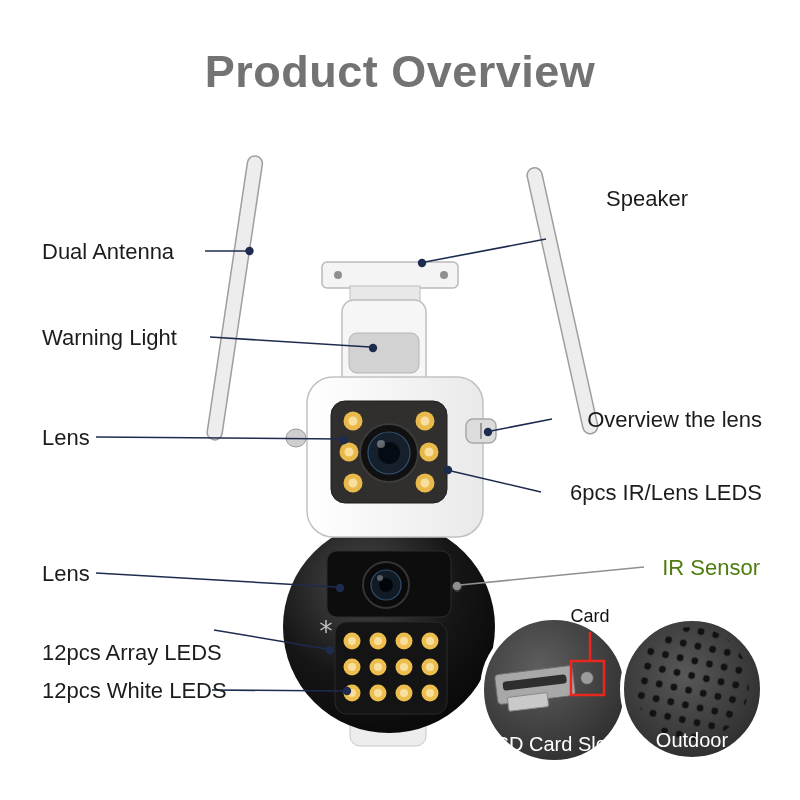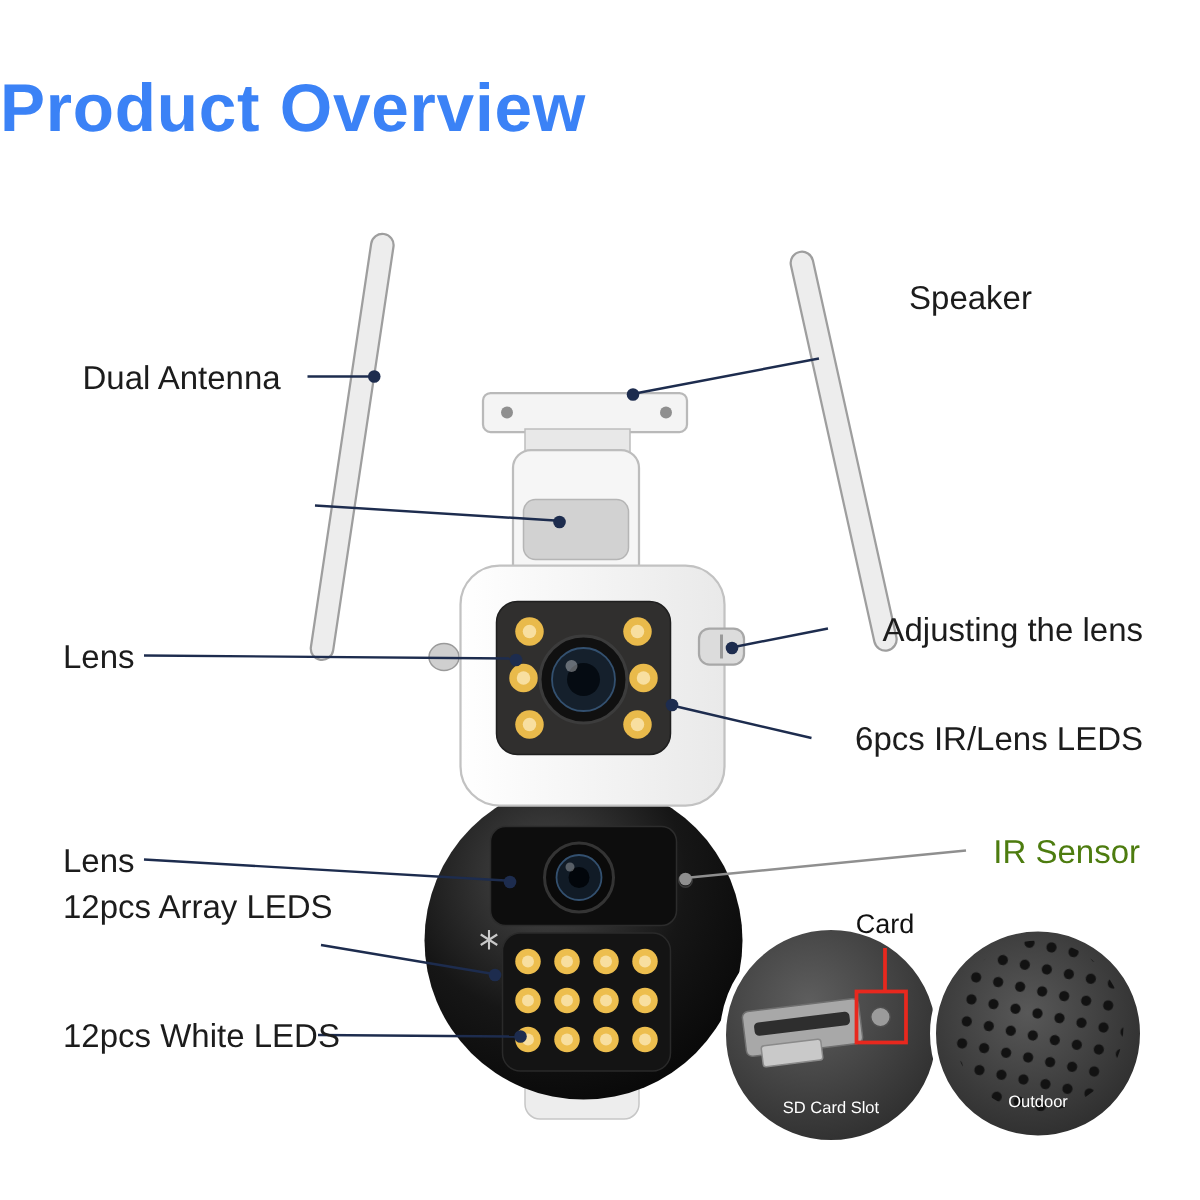--- a/index.html
+++ b/index.html
@@ -2,32 +2,32 @@
 <html><head>
 <meta charset="utf-8">
 <style>
   html,body{margin:0;padding:0;background:#fff;}
   .stage{
     position:relative;width:800px;height:800px;background:#fff;overflow:hidden;
     font-family:"Liberation Sans",sans-serif;
   }
   .art{position:absolute;left:0;top:0;}
   .title{
-    position:absolute;left:0;top:46px;width:100%;margin:0;text-align:left;
-    font-size:45px;font-weight:800;color:#3b82f6;letter-spacing:.5px;
+    position:absolute;left:0;top:46px;width:100%;margin:0;text-align:center;
+    font-size:45px;font-weight:800;color:#737373;letter-spacing:.5px;
   }
   .label{
     position:absolute;font-size:22px;color:#1c1c1c;white-space:nowrap;line-height:1.15;
   }
   .label.muted{color:#4d7c0f;}
   .designed{text-align:center;}
   .designed span{display:block;}
   .reset-label{font-size:18px;text-align:center;color:#111;}
   .inset-caption{
-    position:absolute;color:#ffffff;font-size:11px;text-align:center;white-space:nowrap;
+    position:absolute;color:#ffffff;font-size:20px;text-align:center;white-space:nowrap;
   }
 </style>
 </head>
 <body>
 
 <div class="stage">
 
   <h1 class="title">Product Overview</h1>
 
   <svg class="art" width="800" height="800" viewBox="0 0 800 800">
@@ -226,38 +226,39 @@
       <circle cx="692" cy="689" r="70" fill="url(#insetGrad2)" stroke="#ffffff" stroke-width="4"></circle>
       <circle cx="692" cy="684" r="57" fill="url(#spkHoles)"></circle>
     </g>
 
     <g stroke="#e8281e" fill="none" stroke-width="2.5">
       <line x1="590" y1="632" x2="590" y2="661"></line>
       <rect x="571" y="661" width="33" height="34"></rect>
     </g>
   </svg>
 
-  <div class="label" style="left:55px;top:239px">Dual Antenna</div>
+  <div class="label" style="left:42px;top:239px">Dual Antenna</div>
 
   <div class="label designed" style="right:37px;top:186px;width:232px">
     <span>Speaker</span>
   </div>
 
+  <div class="label" style="left:42px;top:325px">Warning Light</div>
 
   <div class="label" style="left:42px;top:425px">Lens</div>
 
-  <div class="label" style="right:38px;top:407px">Adjusting the lens</div>
+  <div class="label" style="right:38px;top:407px">Overview the lens</div>
 
   <div class="label" style="right:38px;top:480px">6pcs IR/Lens LEDS</div>
 
   <div class="label" style="left:42px;top:561px">Lens</div>
 
   <div class="label muted" style="right:40px;top:555px">IR Sensor</div>
 
-  <div class="label" style="left:42px;top:592px">12pcs Array LEDS</div>
+  <div class="label" style="left:42px;top:640px">12pcs Array LEDS</div>
 
   <div class="label" style="left:42px;top:678px">12pcs White LEDS</div>
 
   <div class="label reset-label" style="left:555px;top:606px;width:70px">Card</div>
 
   <div class="inset-caption" style="left:485px;top:733px;width:138px">SD Card Slot</div>
 
   <div class="inset-caption" style="left:632px;top:729px;width:120px">Outdoor</div>
 
 </div>

